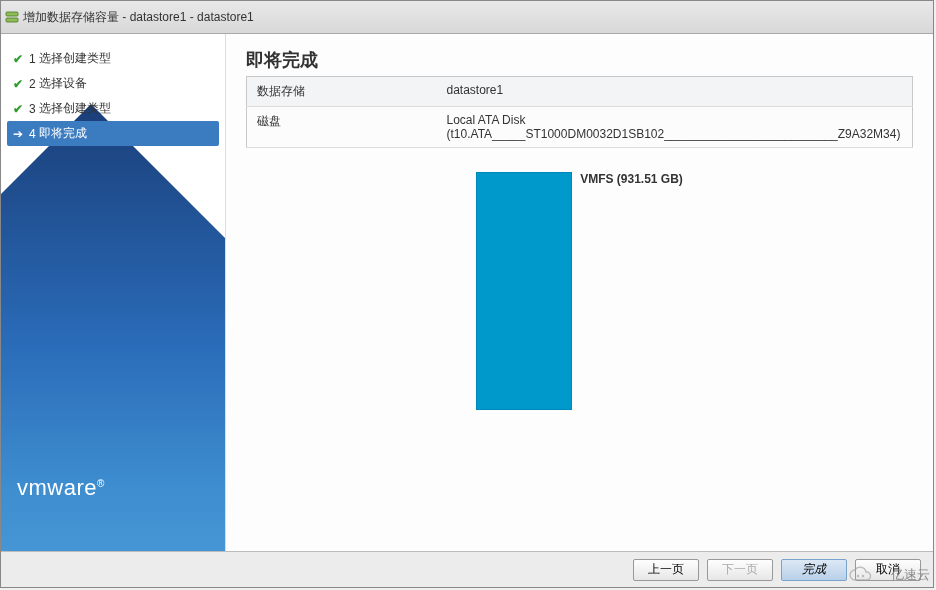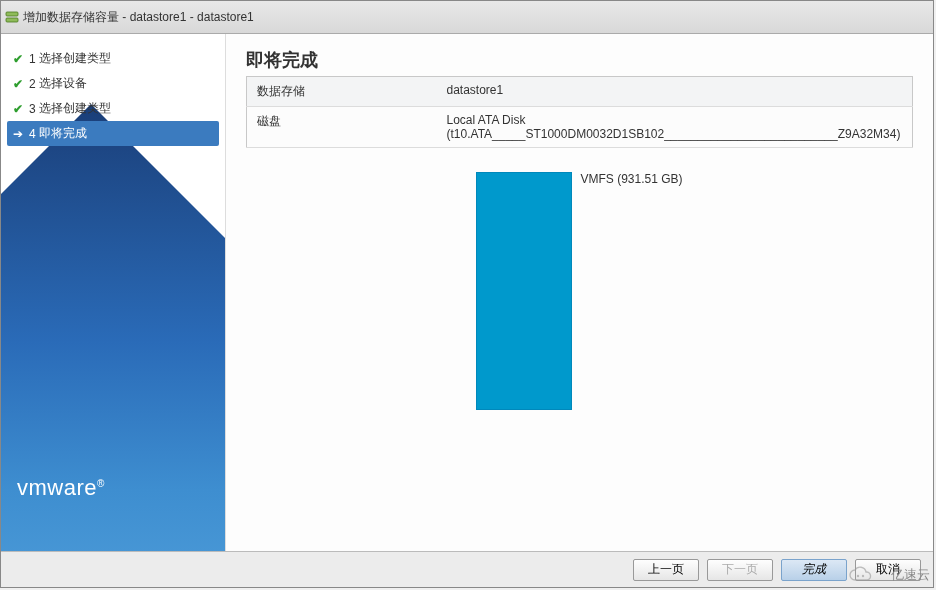--- a/index.html
+++ b/index.html
@@ -125,20 +125,21 @@
       vertical-align: top;
     }
     .table tr:nth-child(odd) td { background: #f3f4f5; }
     .table tr:nth-child(even) td { background: #fcfcfc; }
     .table td.key { width: 190px; }
     .viz {
       margin-top: 24px;
       display: flex;
       justify-content: center;
       align-items: flex-start;
+      font-weight: bold;
     }
     .viz-block {
       width: 96px;
       height: 238px;
       background: #0099cc;
       border: 1px solid #0088bb;
     }
     .viz-label {
       font-size: 12px;
       color: #333;

